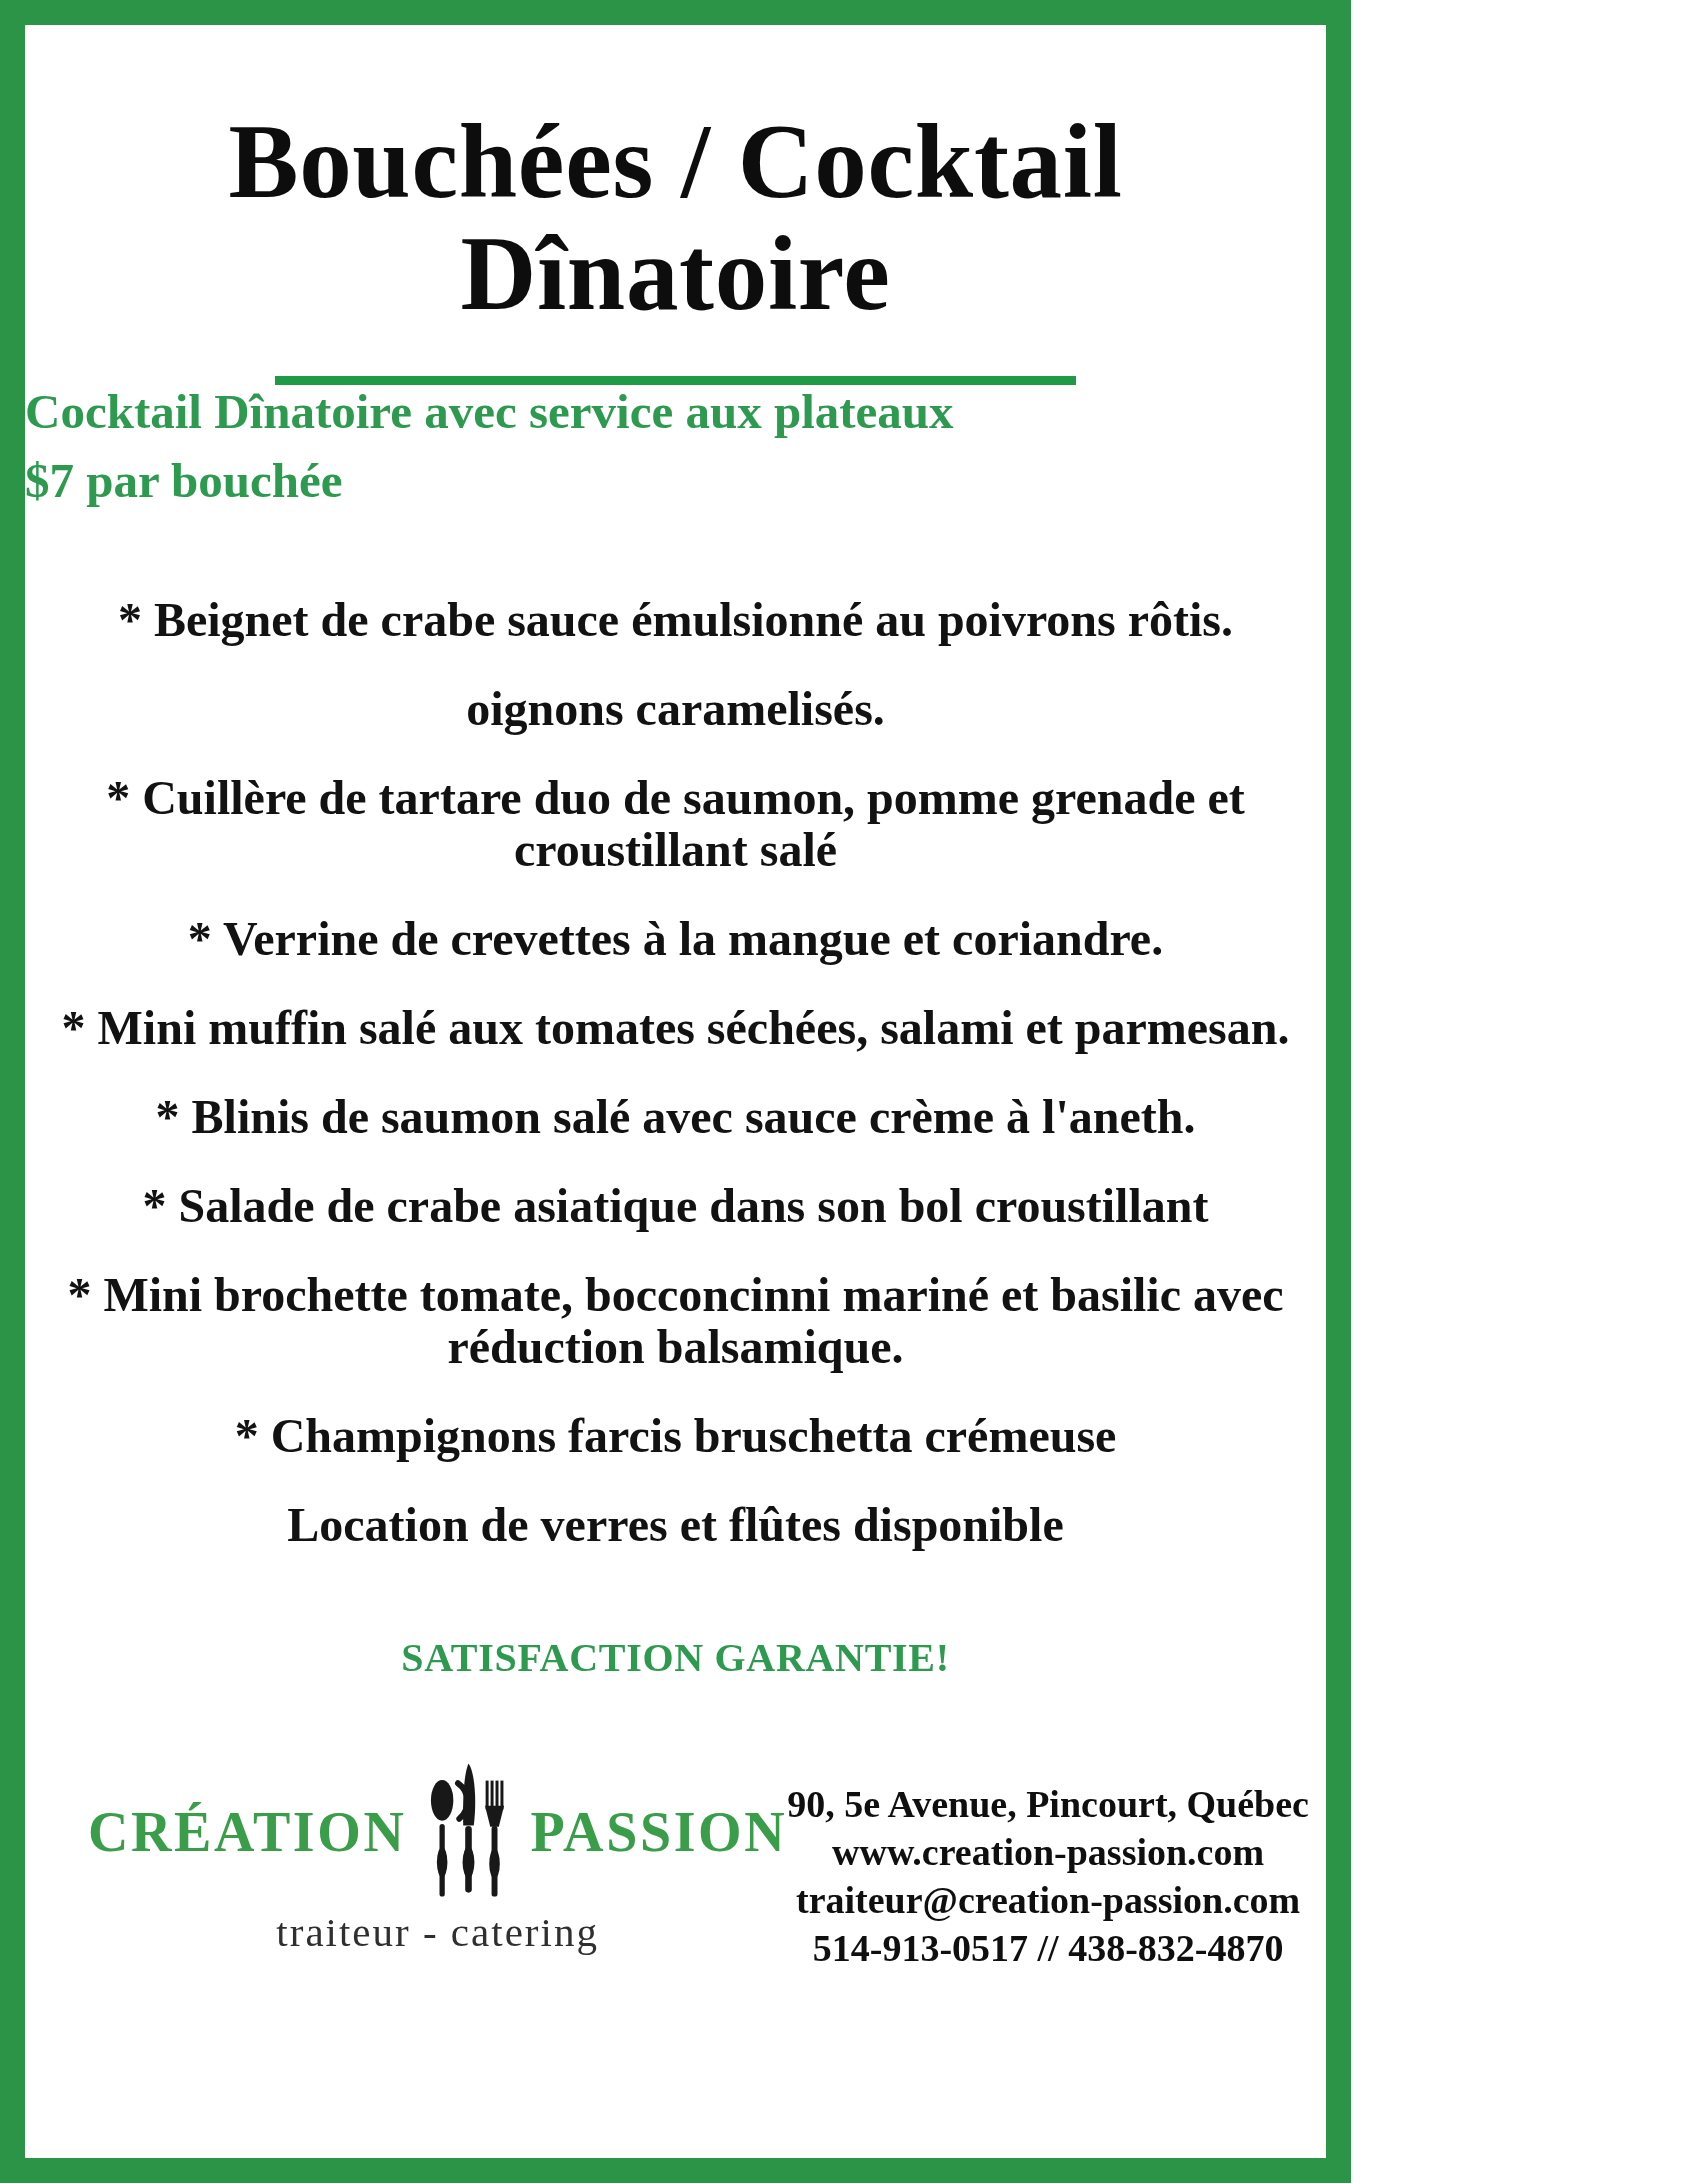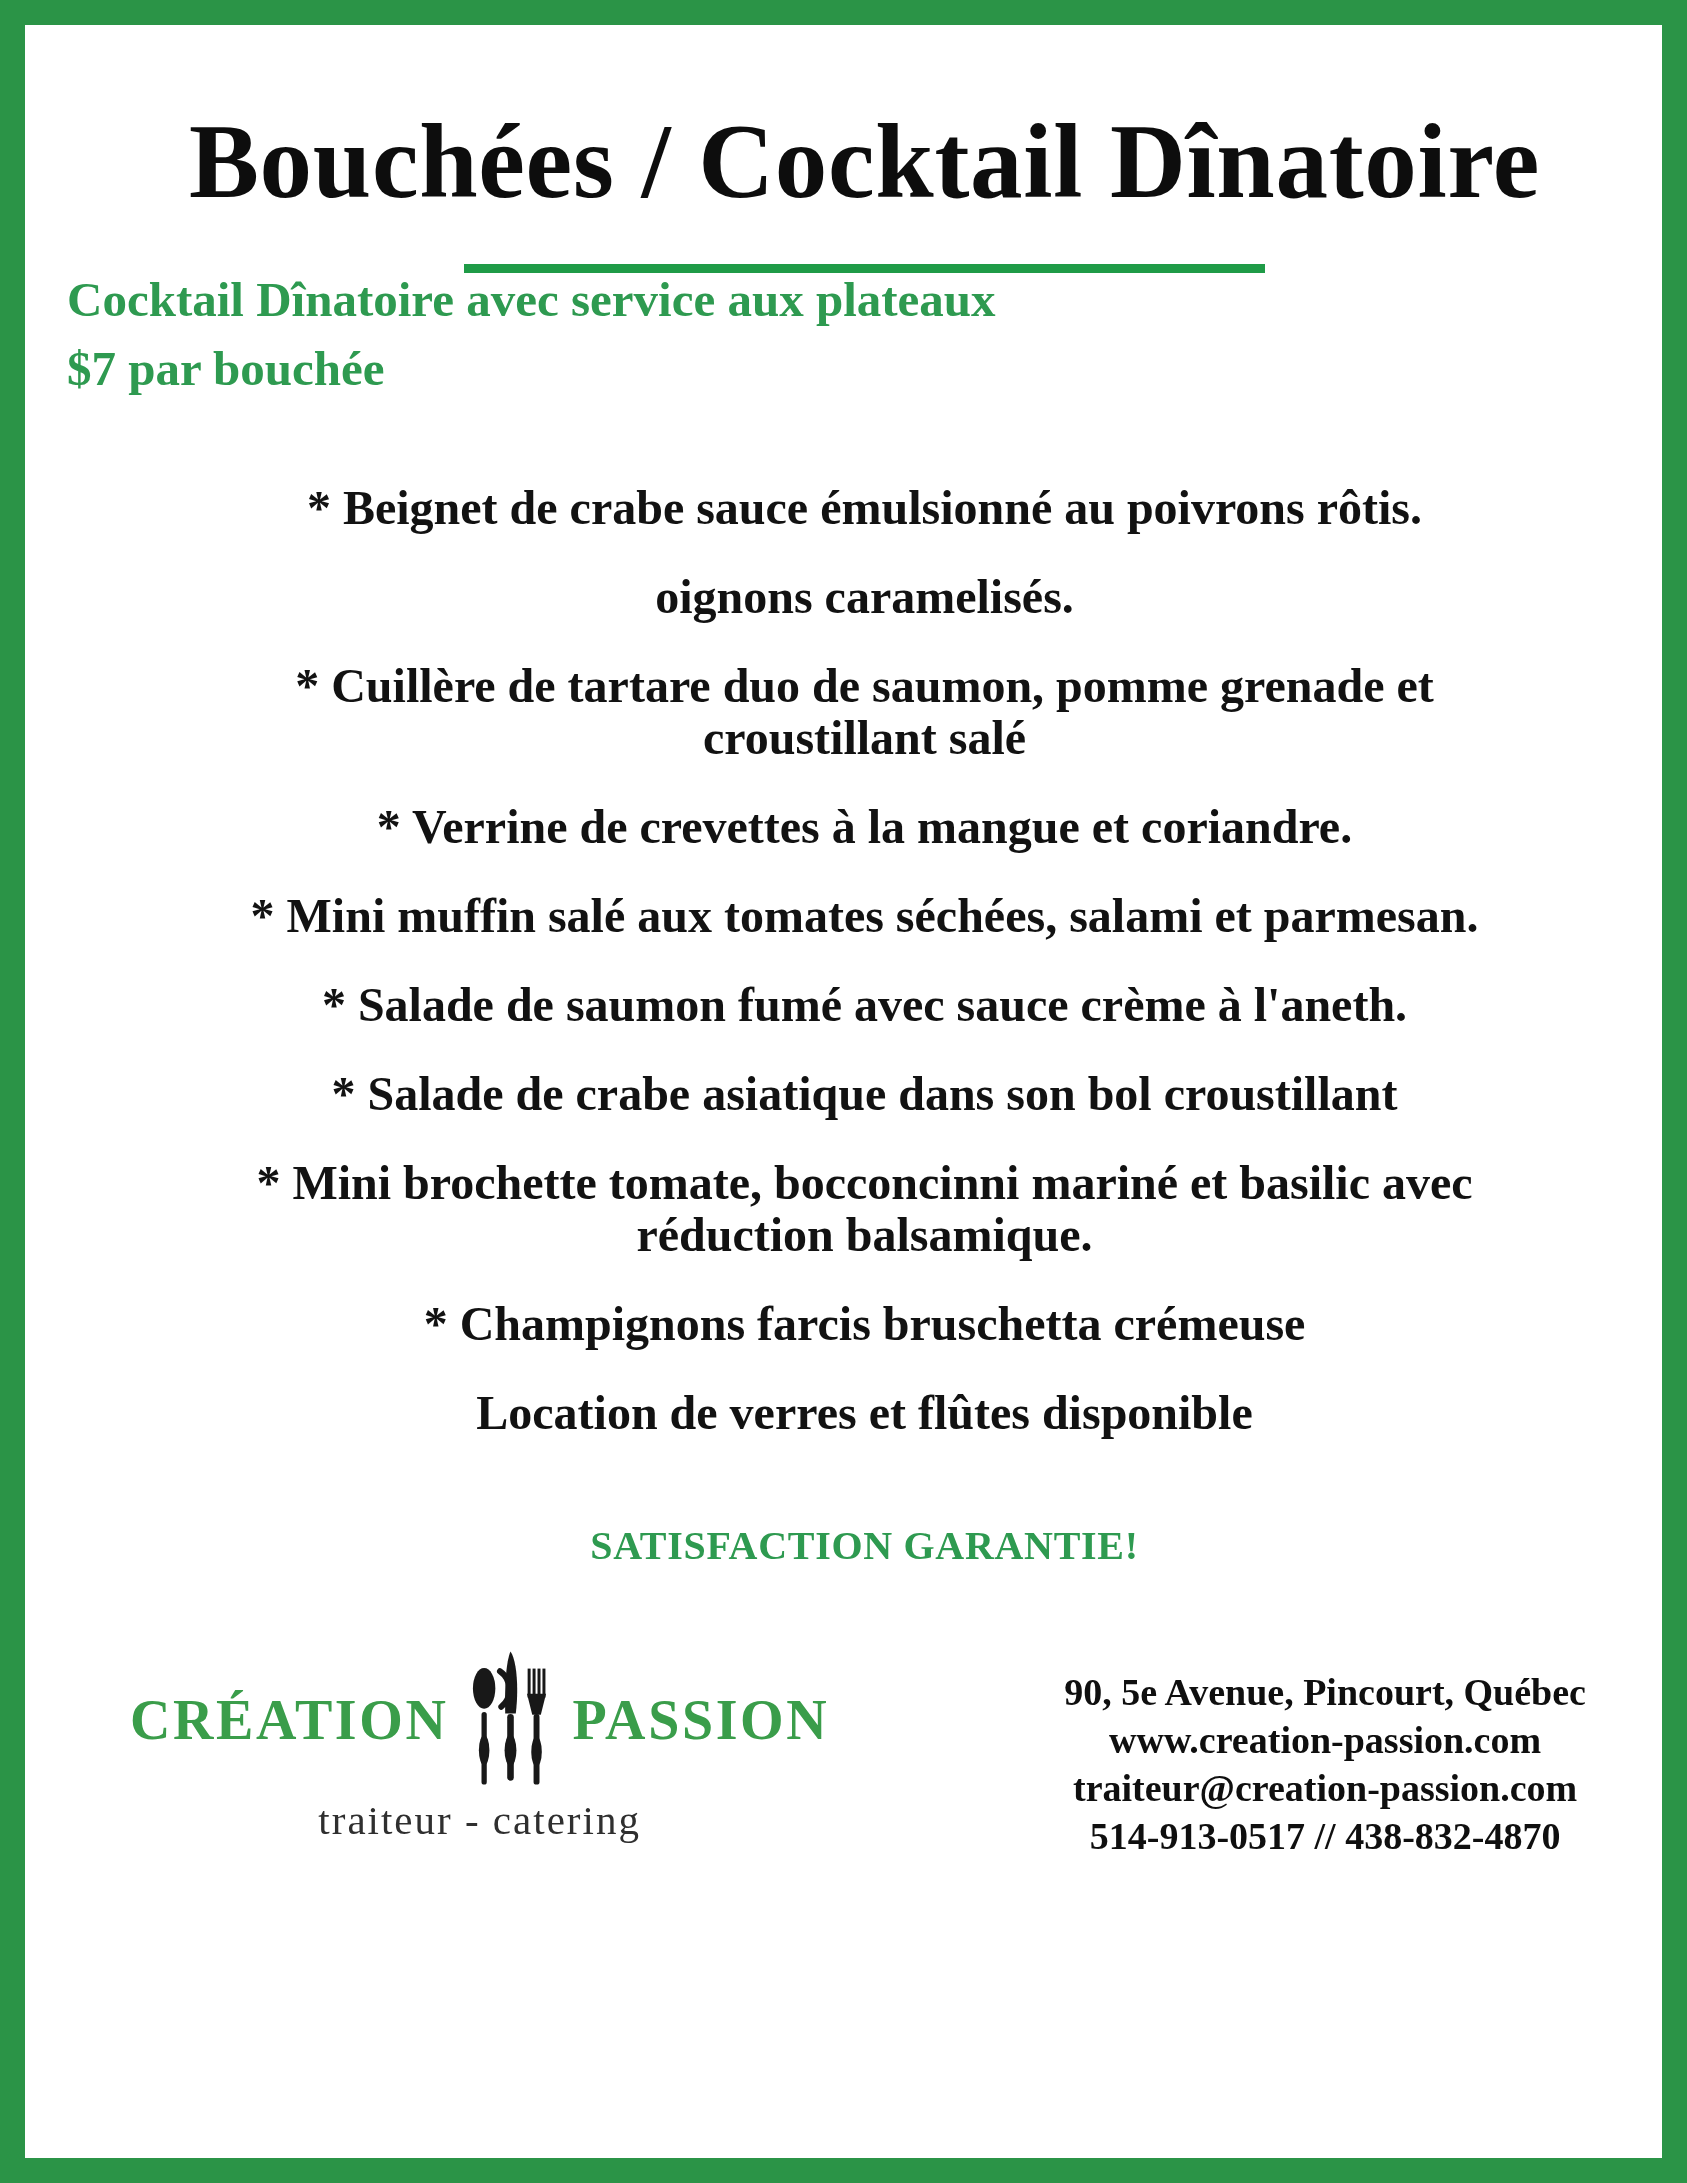--- a/index.html
+++ b/index.html
@@ -2,26 +2,25 @@
 <html style="font-size:10.6px"><head>
 <meta charset="utf-8">
 <style>
   html, body { margin: 0; padding: 0; background: #ffffff; }
   body {
     width: 1687px; height: 2183px;
     font-family: "Liberation Serif", serif;
   }
   .sheet {
     box-sizing: border-box;
-    width: 1687px; height: 2183px;
+    width: 1351px; height: 2183px;
     border: 25px solid #2b9447;
     background: #ffffff;
     position: relative;
     overflow: hidden;
-    padding-left: 42px;
   }
   .title {
     margin: 81px 0 0 0;
     text-align: center;
     font-size: 105px;
     line-height: 112px;
     font-weight: 700;
     color: #0d0d0d;
     letter-spacing: 0.7px;
   }
@@ -121,21 +120,21 @@
       <div class="line">* Cuillère de tartare duo de saumon, pomme grenade et</div>
       <div class="line">croustillant salé</div>
     </div>
     <div class="item">
       <div class="line">* Verrine de crevettes à la mangue et coriandre.</div>
     </div>
     <div class="item">
       <div class="line">* Mini muffin salé aux tomates séchées, salami et parmesan.</div>
     </div>
     <div class="item">
-      <div class="line">* Salade de saumon fumé avec sauce crème à l'aneth.</div>
+      <div class="line">* Blinis de saumon salé avec sauce crème à l'aneth.</div>
     </div>
     <div class="item">
       <div class="line">* Salade de crabe asiatique dans son bol croustillant</div>
     </div>
     <div class="item">
       <div class="line">* Mini brochette tomate, bocconcinni mariné et basilic avec</div>
       <div class="line">réduction balsamique.</div>
     </div>
     <div class="item">
       <div class="line">* Champignons farcis bruschetta crémeuse</div>

